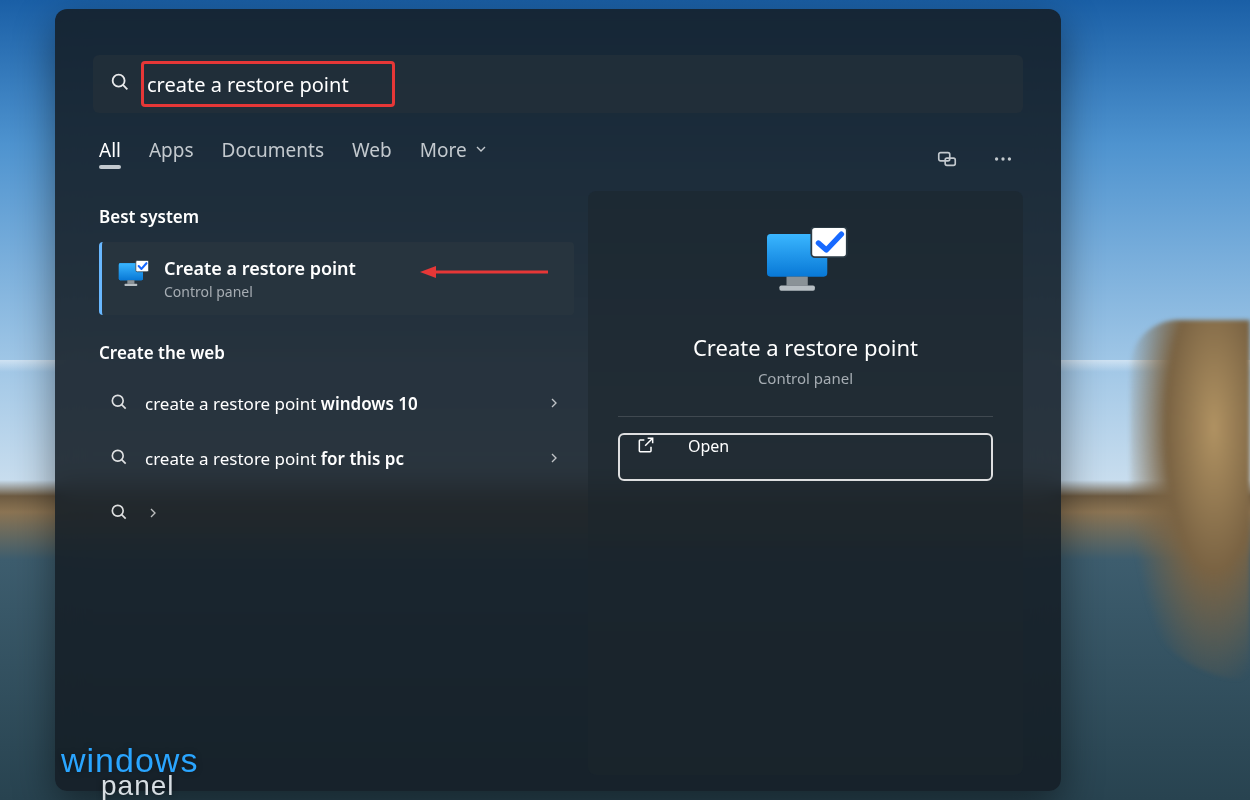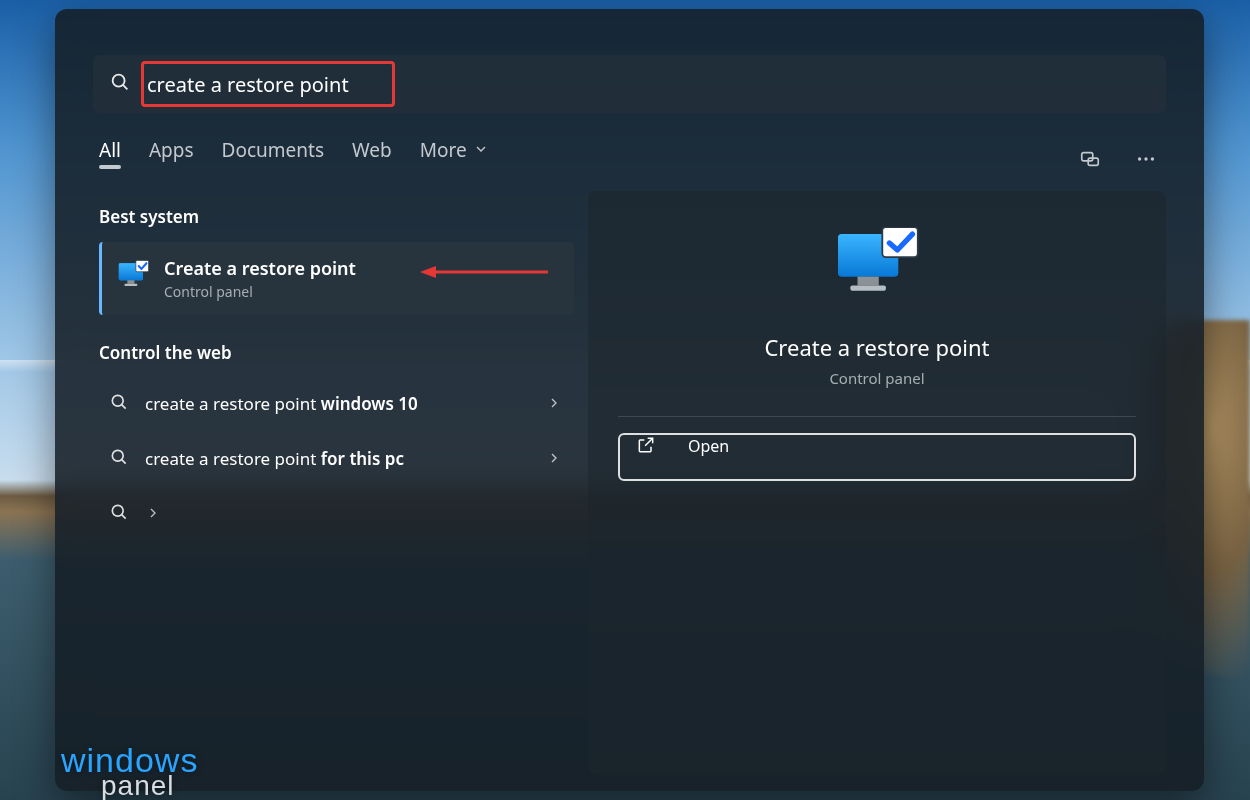--- a/index.html
+++ b/index.html
@@ -44,21 +44,21 @@
     position:absolute; right:0; top:40%; width:120px; height:360px;
     background: radial-gradient(ellipse at 70% 30%, #b09262 0%, #7a6343 40%, rgba(0,0,0,0) 75%);
     border-radius: 80px 0 0 200px;
     filter: blur(2px);
   }
 
   
   .panel {
     position: absolute;
     left: 55px; top: 9px;
-    width: 1149px; height: 782px;
+    width: 1006px; height: 782px;
     background: var(--panel-bg);
     border-radius: 12px;
     backdrop-filter: blur(14px);
     box-shadow: 0 14px 40px rgba(0,0,0,0.45);
     padding: 18px 20px 0 20px;
   }
 
   
   .search-bar {
     position: relative;
@@ -264,21 +264,21 @@
           <div class="sub">Control panel</div>
         </div>
         <div class="arrow-annot">
           <svg width="130" height="20">
             <line x1="128" y1="10" x2="14" y2="10" stroke="#e63737" stroke-width="3"></line>
             <polygon points="0,10 16,4 16,16" fill="#e63737"></polygon>
           </svg>
         </div>
       </div>
 
-      <div class="section-title" style="margin-top:26px">Control the web</div>
+      <div class="section-title" style="margin-top:26px">Create the web</div>
 
       <div class="web-list">
 
 
         <div class="web-item">
           <span class="mag">
             <svg class="i20" viewBox="0 0 24 24" fill="none" stroke="currentColor" stroke-width="2">
                 <circle cx="10.5" cy="10.5" r="6.5"></circle>
                 <line x1="20" y1="20" x2="15.2" y2="15.2"></line>
               </svg>

